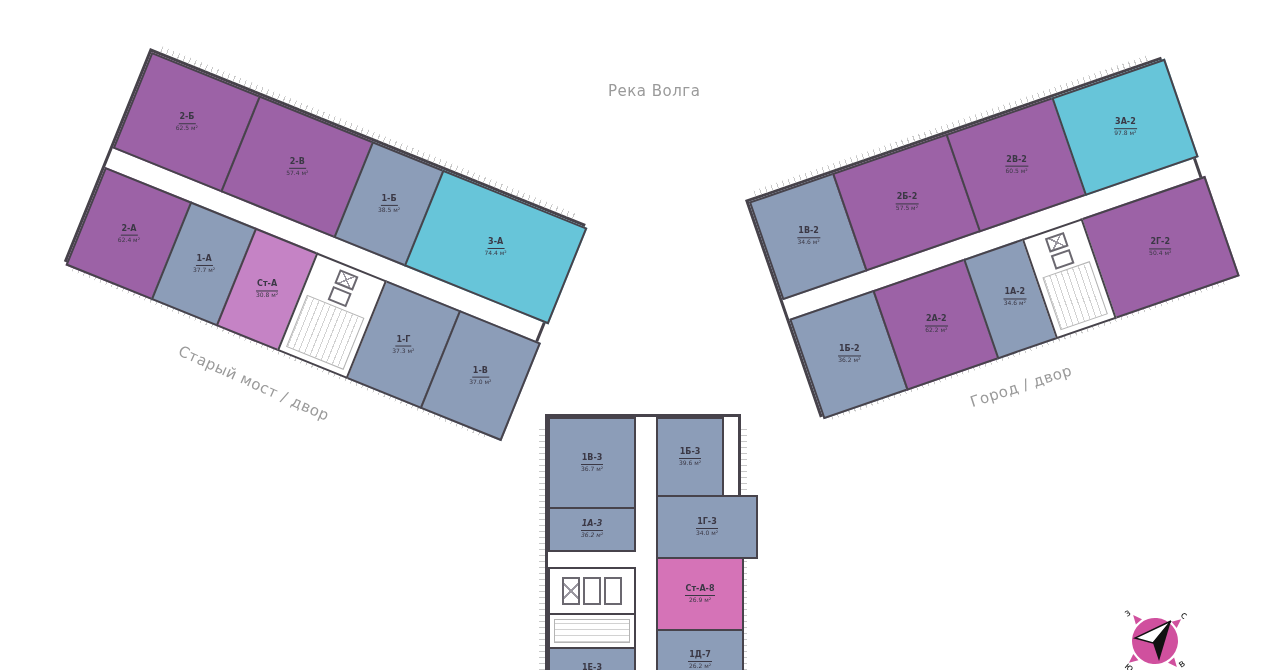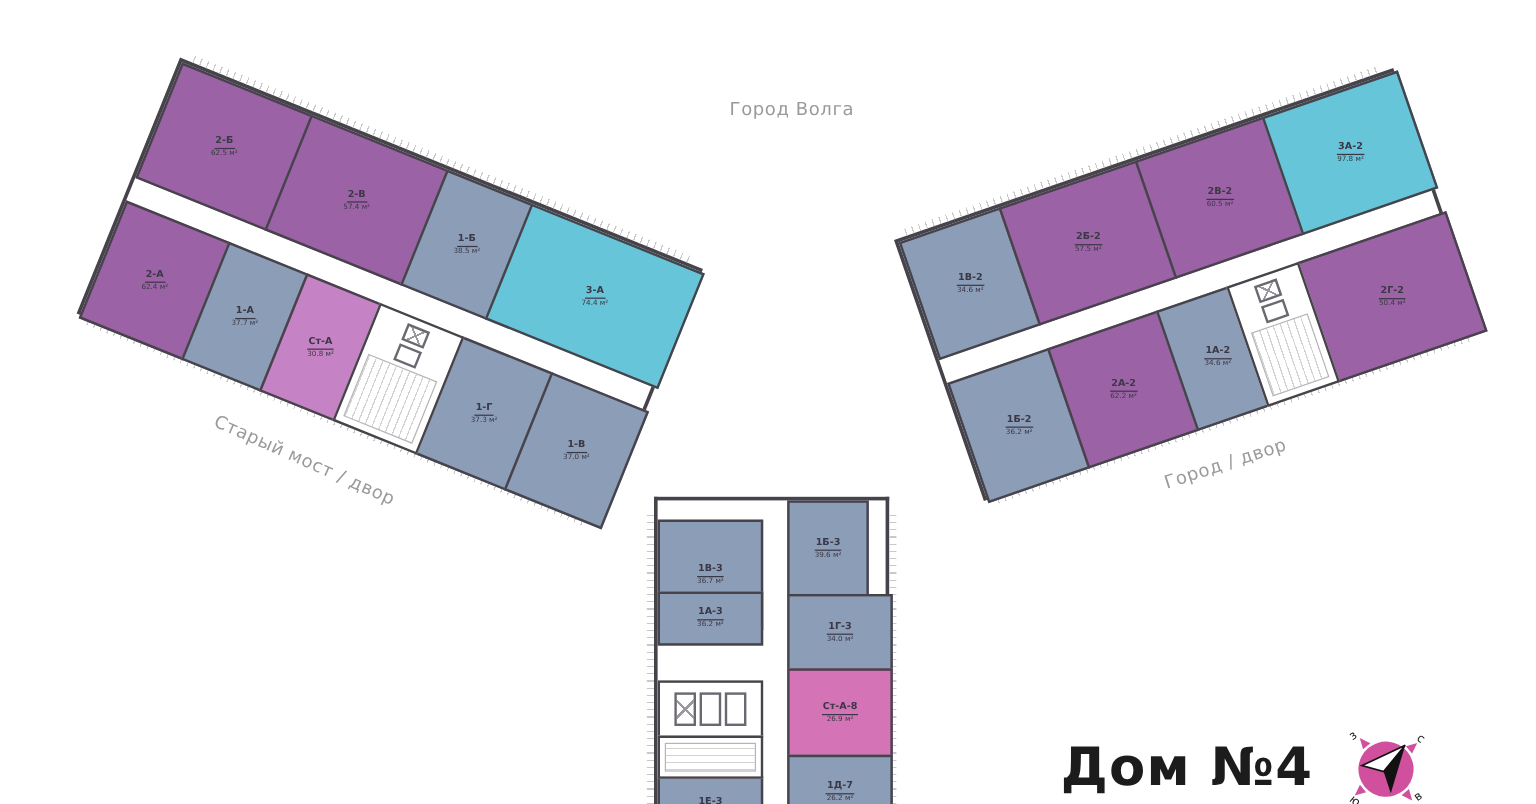--- a/index.html
+++ b/index.html
@@ -185,39 +185,39 @@
       <div class="shaft x"></div>
       <div class="shaft"></div>
       <div class="stairhatch"></div>
     </div>
   </div>
 
   <div class="bldg">
     <div class="vticks left"></div>
     <div class="vticks right"></div>
     <div class="apts">
-        <div class="apt t-one_room" style="left: 0px; top: 16px; width: 88px; height: 92px; align-items: center;">
+        <div class="apt t-one_room" style="left: 0px; top: 0px; width: 88px; height: 92px; align-items: center;">
           <div class="lbl">
             <span class="aid">1В-3</span>
             <span class="aarea">36.7 м²</span>
           </div>
         </div>
         <div class="apt t-one_room" style="left: 108px; top: 0px; width: 68px; height: 80px;">
           <div class="lbl">
             <span class="aid">1Б-3</span>
             <span class="aarea">39.6 м²</span>
           </div>
         </div>
-        <div class="apt t-one_room" style="left: 0px; top: 76px; width: 88px; height: 45px;">
+        <div class="apt t-one_room" style="left: 0px; top: 90px; width: 88px; height: 45px; font-style: italic;">
           <div class="lbl">
             <span class="aid">1А-3</span>
             <span class="aarea">36.2 м²</span>
           </div>
         </div>
-        <div class="apt t-one_room" style="left: 108px; top: 78px; width: 88px; height: 64px;">
+        <div class="apt t-one_room" style="left: 108px; top: 78px; width: 102px; height: 64px;">
           <div class="lbl">
             <span class="aid">1Г-3</span>
             <span class="aarea">34.0 м²</span>
           </div>
         </div>
         <div class="apt t-studio_alt" style="left: 108px; top: 140px; width: 88px; height: 74px;">
           <div class="lbl">
             <span class="aid">Ст-А-8</span>
             <span class="aarea">26.9 м²</span>
           </div>
@@ -237,25 +237,24 @@
     <div class="core core-h" style="left:0;top:150px;width:88px;height:48px">
       <div class="shaft x"></div>
       <div class="shaft"></div>
       <div class="shaft"></div>
     </div>
     <div class="stairwell" style="left:0;top:196px;width:88px;height:36px">
         <div class="inner"></div>
       </div>
   </div>
 
-  <div class="geo-label geo-river">Город Волга</div>
+  <div class="geo-label geo-river">Река Волга</div>
   <div class="geo-label geo-sw">Старый мост / двор</div>
   <div class="geo-label geo-se">Город / двор</div>
 
-  <div class="house-title">Дом №4</div>
 
   <svg class="compass" viewBox="0 0 74 70">
     <g transform="rotate(-40 37 37)">
       <polygon points="33,12 41,12 37,3" fill="#D0509E"></polygon>
       <polygon points="33,62 41,62 37,71" fill="#D0509E"></polygon>
       <polygon points="12,33 12,41 3,37" fill="#D0509E"></polygon>
       <polygon points="62,33 62,41 71,37" fill="#D0509E"></polygon>
       <circle cx="37" cy="37" r="23" fill="#D0509E"></circle>
     </g>
     <polygon points="53,17 17,34 35,39" fill="#ffffff" stroke="#111" stroke-width="1.4"></polygon>

